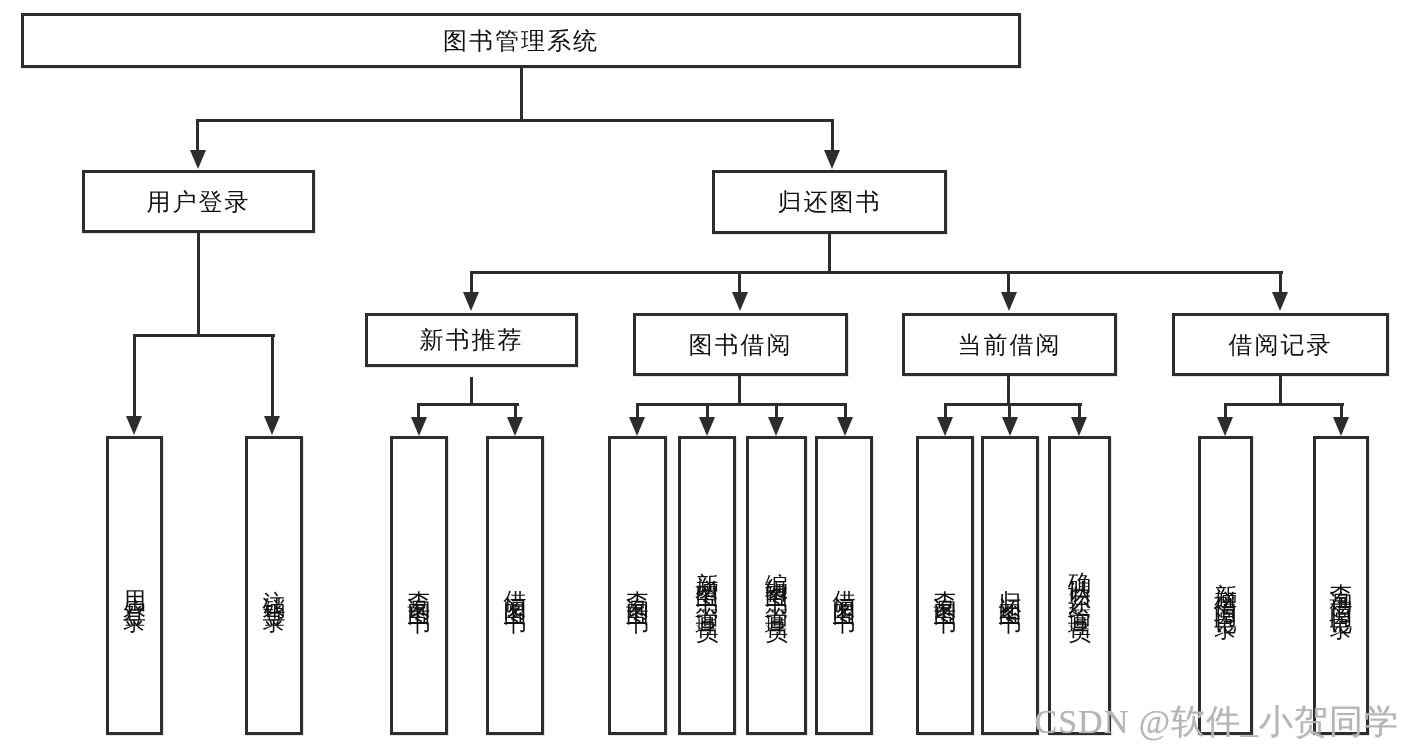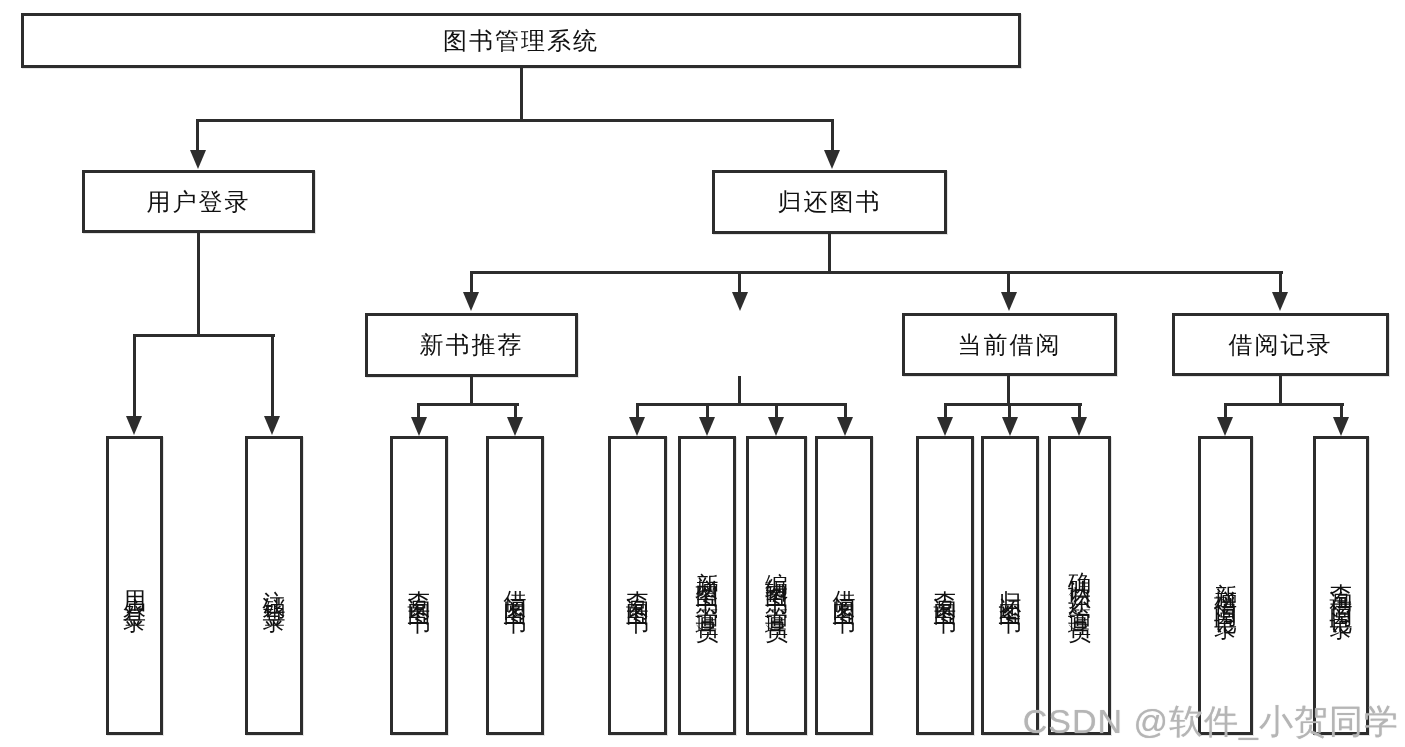--- a/index.html
+++ b/index.html
@@ -1,20 +1,20 @@
 <!DOCTYPE html>
 <html><head>
 <meta charset="utf-8">
 <style>
   html,body{margin:0;padding:0;background:#ffffff;}
   .stage{
     position:relative;
     width:1405px;height:747px;
     background:#ffffff;
-    font-family:Liberation Sans, sans-serif;
+    font-family:Liberation Serif, serif;
     overflow:hidden;
   }
   .node{
     position:absolute;
     box-sizing:border-box;
     border:3px solid #2d2d2d;
     background:#ffffff;
     display:flex;
     align-items:center;
     justify-content:center;
@@ -86,22 +86,25 @@
   <div class="hline" style="left:470px;top:271px;width:813px;height:3px;"></div>
   <div class="vline" style="left:470px;top:271px;width:3px;height:23px;"></div>
   <div class="arrow" style="left:463px;top:292px;"></div>
   <div class="vline" style="left:738px;top:271px;width:3px;height:23px;"></div>
   <div class="arrow" style="left:732px;top:292px;"></div>
   <div class="vline" style="left:1007px;top:271px;width:3px;height:23px;"></div>
   <div class="arrow" style="left:1001px;top:292px;"></div>
   <div class="vline" style="left:1279px;top:271px;width:3px;height:23px;"></div>
   <div class="arrow" style="left:1272px;top:292px;"></div>
 
-  <div class="node" style="left:365px;top:313px;width:213px;height:64px;">
+  <div class="node" style="left:365px;top:313px;width:213px;height:54px;">
     <span class="hlabel">新书推荐</span>
+  </div>
+  <div class="node" style="left:633px;top:313px;width:215px;height:63px;">
+    <span class="hlabel">图书借阅</span>
   </div>
   <div class="node" style="left:902px;top:313px;width:215px;height:63px;">
     <span class="hlabel">当前借阅</span>
   </div>
   <div class="node" style="left:1172px;top:313px;width:217px;height:63px;">
     <span class="hlabel">借阅记录</span>
   </div>
 
   <div class="vline" style="left:470px;top:377px;width:3px;height:29px;"></div>
   <div class="hline" style="left:417px;top:403px;width:102px;height:3px;"></div>

